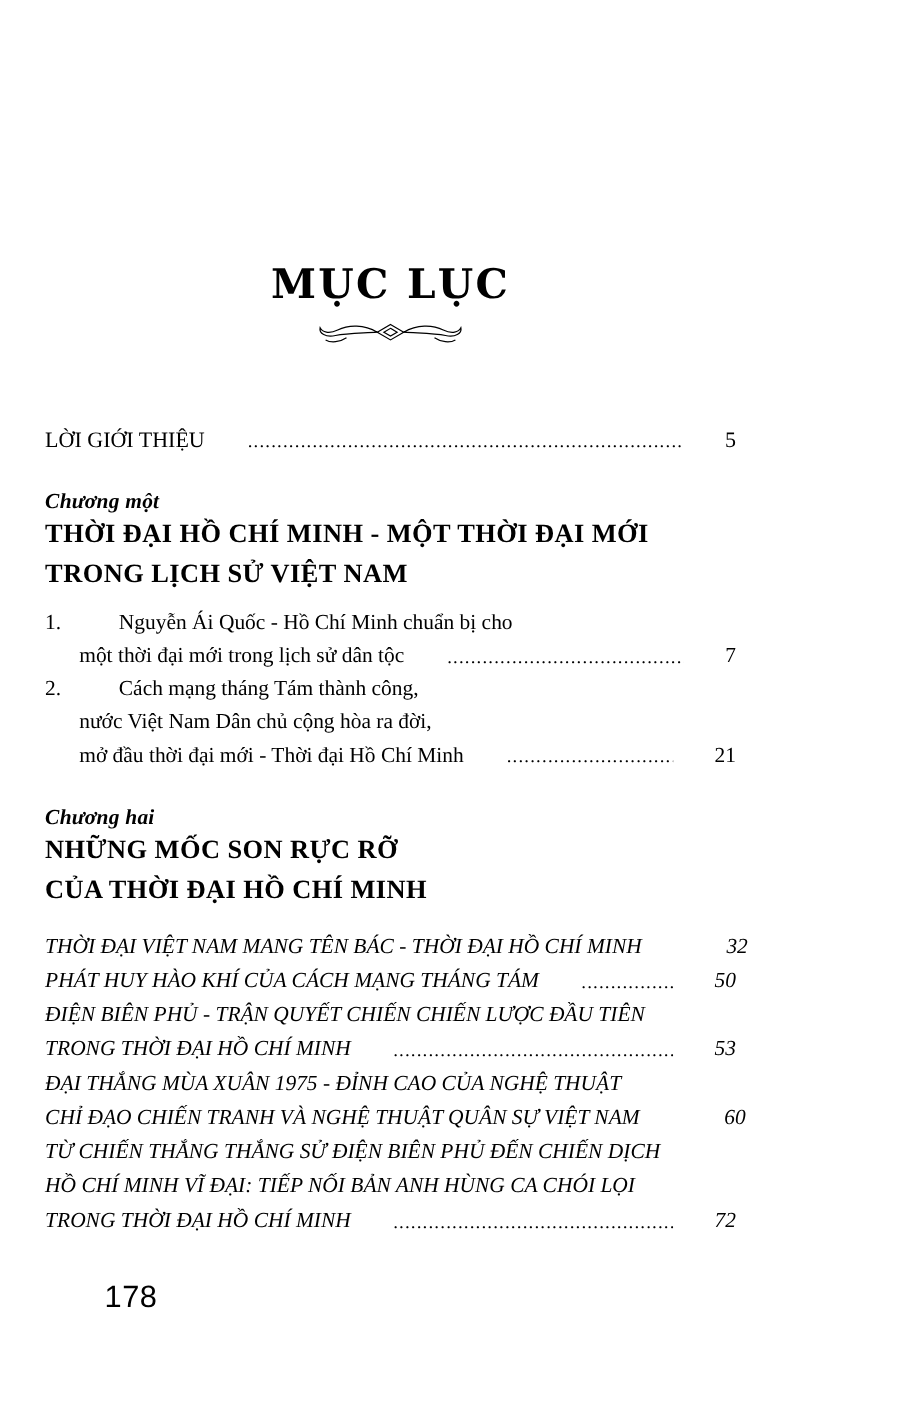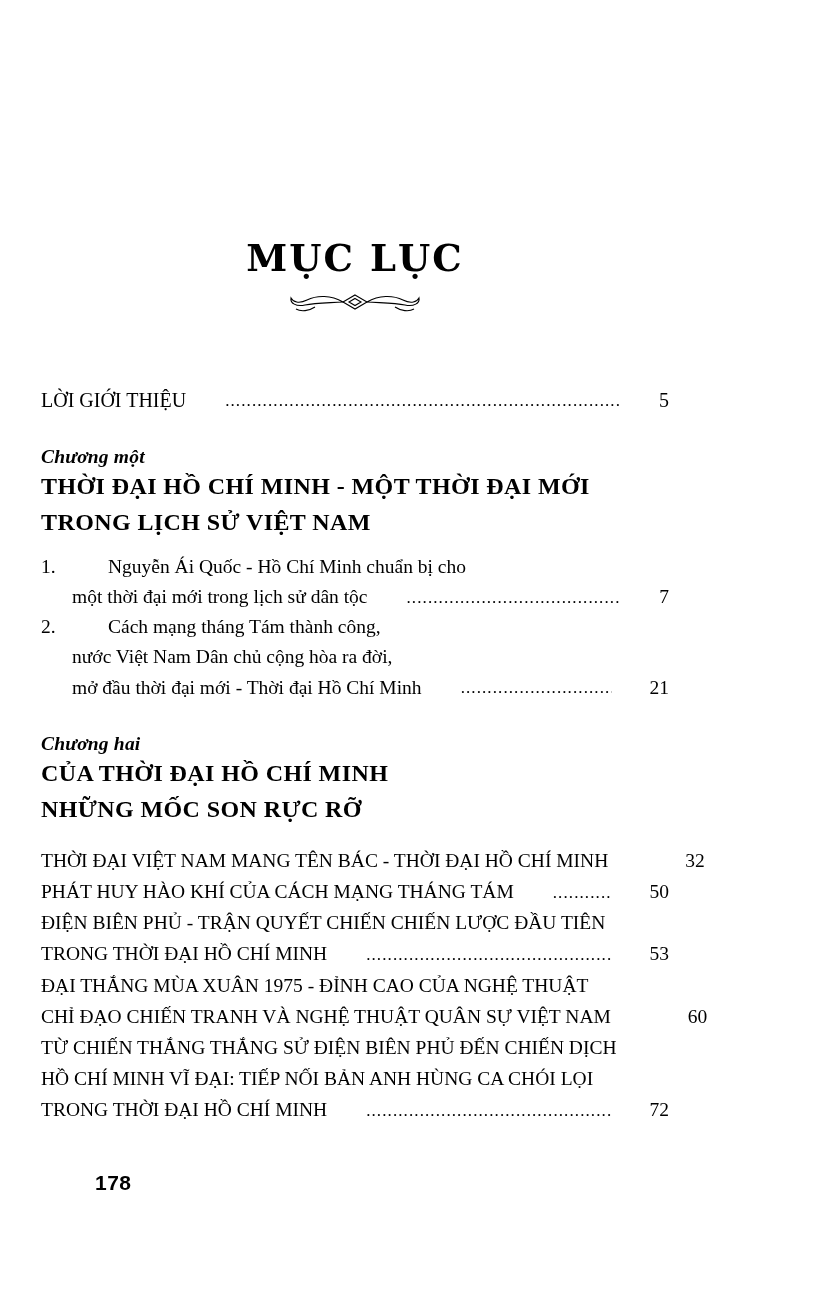--- a/index.html
+++ b/index.html
@@ -105,30 +105,31 @@
   .group {
     margin-top: 12px;
   }
   .group.tight {
     margin-top: 18px;
   }
 
   .entry.caps {
     font-size: 19.5px;
     line-height: 1.6;
+    font-style: italic;
   }
 
   
   .folio {
     position: absolute;
     left: 95px;
     bottom: 97px;
-    font-size: 21px;
+    font-size: 28px;
     font-family: "Liberation Sans", sans-serif;
-    font-weight: bold;
+    font-weight: normal;
     letter-spacing: 0.5px;
   }
 </style>
 </head>
 <body>
 
 <div class="page">
 
   <div class="toc-title">MỤC LỤC</div>
 
@@ -183,22 +184,22 @@
     <div class="entry cont">
       <span class="txt">mở đầu thời đại mới - Thời đại Hồ Chí Minh</span>
       <span class="dots">........................................................................................................................................................</span>
       <span class="pg">21</span>
     </div>
 
   </div>
 
   <div class="chap">
     <div class="ital">Chương hai</div>
+    <div class="caps">NHỮNG MỐC SON RỰC RỠ</div>
     <div class="caps">CỦA THỜI ĐẠI HỒ CHÍ MINH</div>
-    <div class="caps">NHỮNG MỐC SON RỰC RỠ</div>
   </div>
 
   <div class="group tight">
 
     <div class="entry caps">
       <span class="txt">THỜI ĐẠI VIỆT NAM MANG TÊN BÁC -  THỜI ĐẠI HỒ CHÍ MINH</span>
       <span class="dots">........................................................................................................................................................</span>
       <span class="pg">32</span>
     </div>
 

